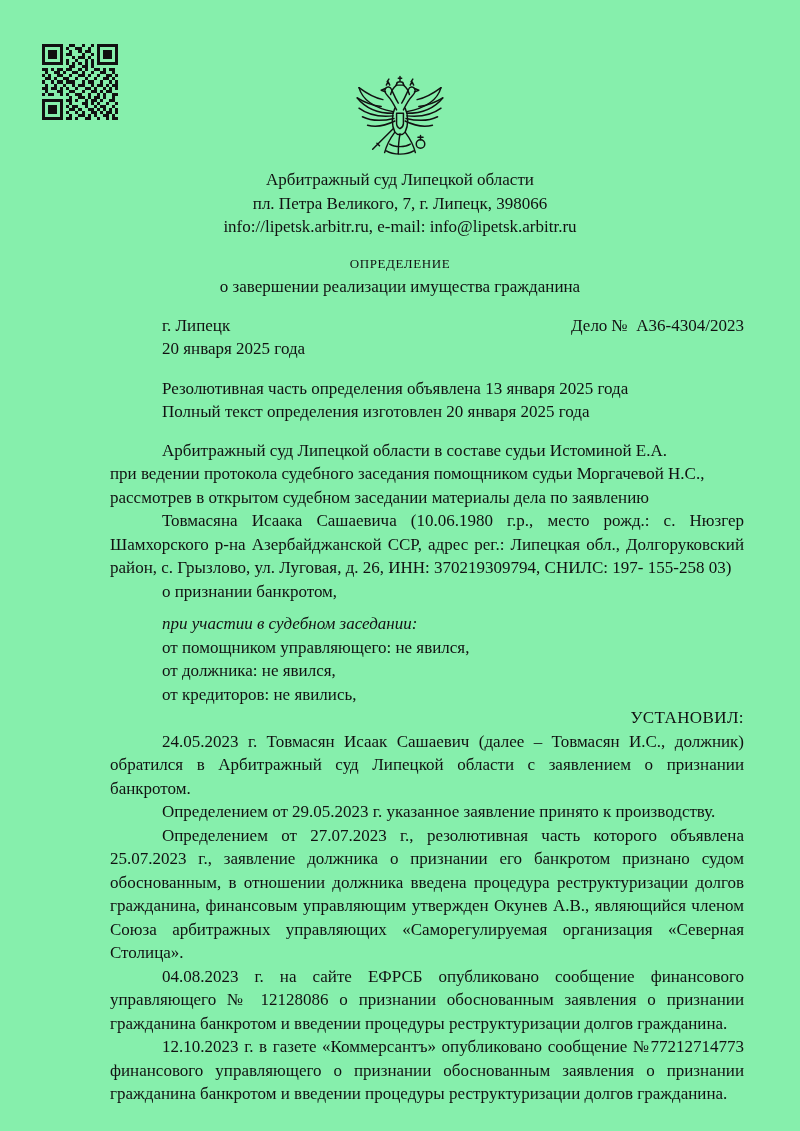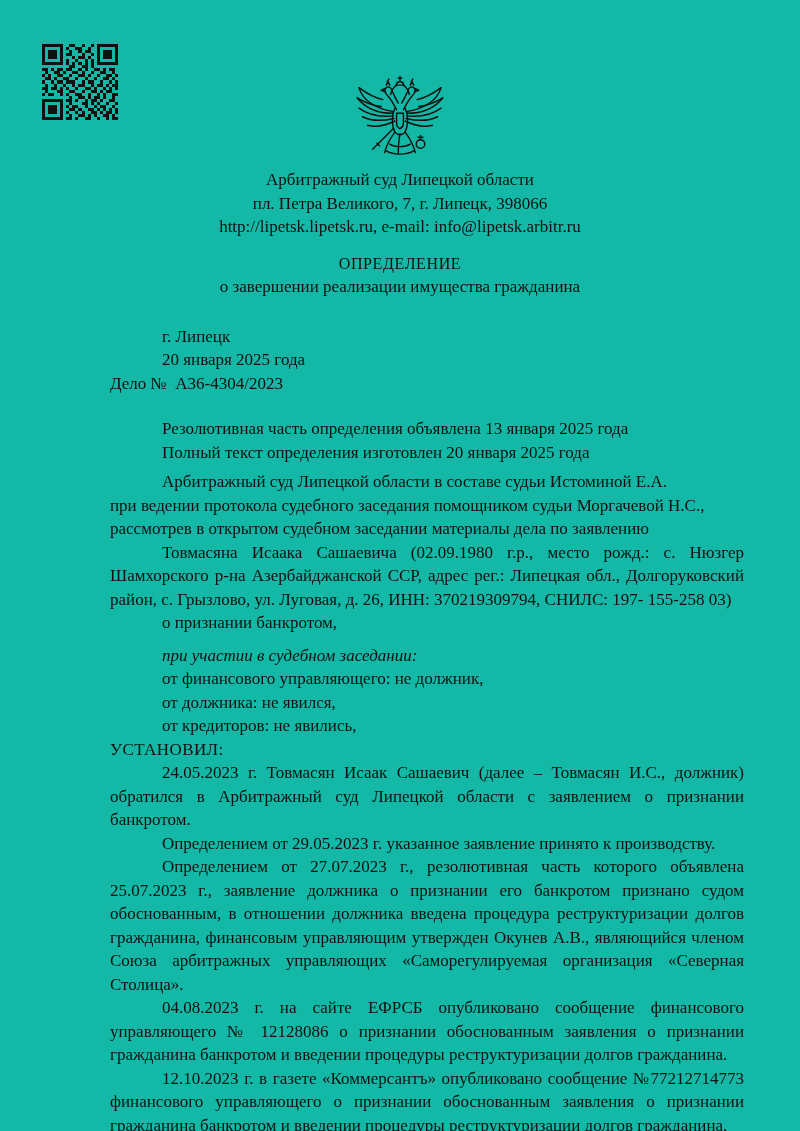--- a/index.html
+++ b/index.html
@@ -2,48 +2,48 @@
 <html lang="ru"><head>
 <meta charset="utf-8">
 <style>
   * { margin: 0; padding: 0; box-sizing: border-box; }
   html, body { background: #ffffff; }
   .page {
     position: relative;
     width: 800px;
     height: 1131px;
     margin: 0 auto;
-    background: #14b8a6;
+    background: #86efac;
     color: #111;
     font-family: "Liberation Serif", "DejaVu Serif", serif;
     font-size: 17px;
     line-height: 23.5px;
     overflow: hidden;
   }
   .qr {
     position: absolute;
     left: 42px;
     top: 44px;
     width: 76px;
     height: 76px;
   }
   .letterhead { padding-top: 74px; text-align: center; }
   .emblem { display: block; margin: 0 auto; width: 106px; height: 94px; }
   .letterhead .line { white-space: nowrap; }
   .title-block { margin-top: 13px; text-align: center; }
-  .doc-title { letter-spacing: 0.6px; font-size: 16px; }
+  .doc-title { letter-spacing: 0.6px; font-size: 13px; }
   .content { padding: 0 56px 0 110px; }
-  .meta-row { display: flex; justify-content: space-between; align-items: flex-start; margin-top: 26px; flex-direction: column; }
+  .meta-row { display: flex; justify-content: space-between; align-items: flex-start; margin-top: 15px; }
   .meta-left { padding-left: 52px; }
   .case-no { white-space: pre-wrap; }
   p.para { text-align: justify; }
   p.ind { text-indent: 52px; }
-  p.center { text-align: left; text-indent: 0; letter-spacing: 0.4px; }
-  .mt-lg { margin-top: 22px; }
-  .mt-md { margin-top: 6px; }
+  p.center { text-align: right; text-indent: 0; letter-spacing: 0.4px; }
+  .mt-lg { margin-top: 16px; }
+  .mt-md { margin-top: 15px; }
   .mt-sm { margin-top: 9px; font-style: italic; }
 </style>
 </head>
 <body>
 
 <div class="page">
 
   <svg class="qr" viewBox="0 0 25 25" shape-rendering="crispEdges" aria-hidden="true">
     <g fill="#111">
       <path fill-rule="evenodd" d="M0 0h7v7H0z M1 1h5v5H1z M2 2h3v3H2z M18 0h7v7h-7z M19 1h5v5h-5z M20 2h3v3h-3z M0 18h7v7H0z M1 19h5v5H1z M2 20h3v3h-3z"></path>
@@ -81,21 +81,21 @@
         <path d="M54 68 C48 76 44 84 42 92 M60 70 C58 80 58 88 58 94 M66 68 C72 76 76 84 78 92 M48 82 C54 86 66 86 72 82 M44 90 C52 95 68 95 76 90"></path>
 
         <path d="M52 64 L30 86 M28 88 L32 84 M33 81 L36 84"></path>
 
         <circle cx="84" cy="82" r="5"></circle>
         <path d="M84 77 V72 M81 74 H87"></path>
       </g>
     </svg>
     <div class="line">Арбитражный суд Липецкой области</div>
     <div class="line">пл. Петра Великого, 7, г. Липецк, 398066</div>
-    <div class="line">http://lipetsk.lipetsk.ru, e-mail: info@lipetsk.arbitr.ru</div>
+    <div class="line">info://lipetsk.arbitr.ru, e-mail: info@lipetsk.arbitr.ru</div>
   </div>
 
   <div class="title-block">
     <div class="doc-title">ОПРЕДЕЛЕНИЕ</div>
     <div>о завершении реализации имущества гражданина</div>
   </div>
 
   <div class="content">
 
     <div class="meta-row">
@@ -105,25 +105,25 @@
       </div>
       <div class="case-no">Дело №  А36-4304/2023</div>
     </div>
 
     <p class="para ind mt-lg">Резолютивная часть определения объявлена 13 января 2025 года</p>
     <p class="para ind">Полный текст определения изготовлен 20 января 2025 года</p>
 
     <p class="para ind mt-md">Арбитражный суд Липецкой области в составе судьи Истоминой Е.А.</p>
     <p class="para">при ведении протокола судебного заседания помощником судьи Моргачевой Н.С.,</p>
     <p class="para">рассмотрев в открытом судебном заседании материалы дела по заявлению</p>
-    <p class="para ind">Товмасяна Исаака Сашаевича (02.09.1980 г.р., место рожд.: с. Нюзгер Шамхорского р-на Азербайджанской ССР, адрес рег.: Липецкая обл., Долгоруковский район, с. Грызлово, ул. Луговая, д. 26, ИНН: 370219309794, СНИЛС: 197- 155-258 03)</p>
+    <p class="para ind">Товмасяна Исаака Сашаевича (10.06.1980 г.р., место рожд.: с. Нюзгер Шамхорского р-на Азербайджанской ССР, адрес рег.: Липецкая обл., Долгоруковский район, с. Грызлово, ул. Луговая, д. 26, ИНН: 370219309794, СНИЛС: 197- 155-258 03)</p>
     <p class="para ind">о признании банкротом,</p>
 
     <p class="para ind mt-sm">при участии в судебном заседании:</p>
-    <p class="para ind">от финансового управляющего: не должник,</p>
+    <p class="para ind">от помощником управляющего: не явился,</p>
     <p class="para ind">от должника: не явился,</p>
     <p class="para ind">от кредиторов: не явились,</p>
 
     <p class="para center">УСТАНОВИЛ:</p>
 
     <p class="para ind">24.05.2023 г. Товмасян Исаак Сашаевич (далее – Товмасян И.С., должник) обратился в Арбитражный суд Липецкой области с заявлением о признании банкротом.</p>
     <p class="para ind">Определением от 29.05.2023 г. указанное заявление принято к производству.</p>
     <p class="para ind">Определением от 27.07.2023 г., резолютивная часть которого объявлена 25.07.2023 г., заявление должника о признании его банкротом признано судом обоснованным, в отношении должника введена процедура реструктуризации долгов гражданина, финансовым управляющим утвержден Окунев А.В., являющийся членом Союза арбитражных управляющих «Саморегулируемая организация «Северная Столица».</p>
     <p class="para ind">04.08.2023 г. на сайте ЕФРСБ опубликовано сообщение финансового управляющего № 12128086 о признании обоснованным заявления о признании гражданина банкротом и введении процедуры реструктуризации долгов гражданина.</p>
     <p class="para ind">12.10.2023 г. в газете «Коммерсантъ» опубликовано сообщение №77212714773 финансового управляющего о признании обоснованным заявления о признании гражданина банкротом и введении процедуры реструктуризации долгов гражданина.</p>

